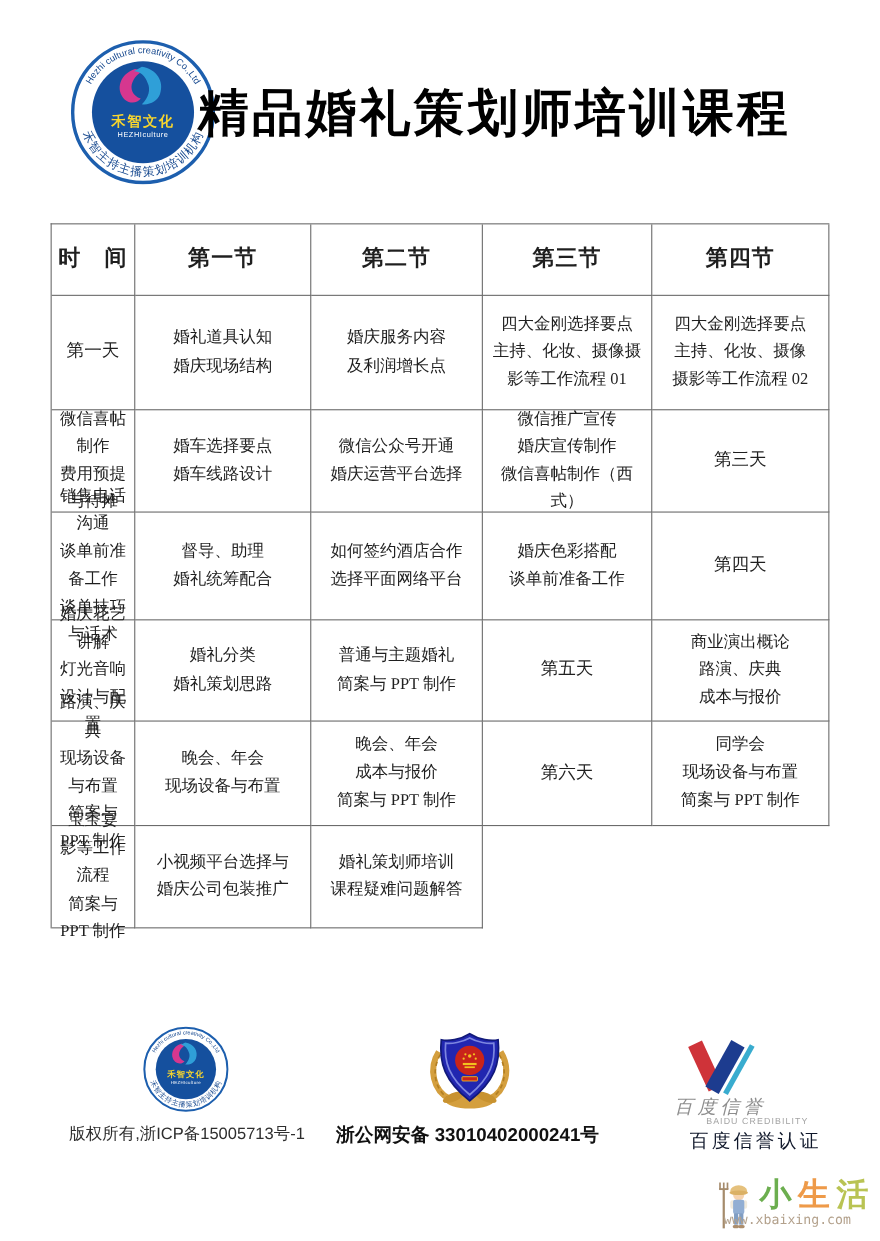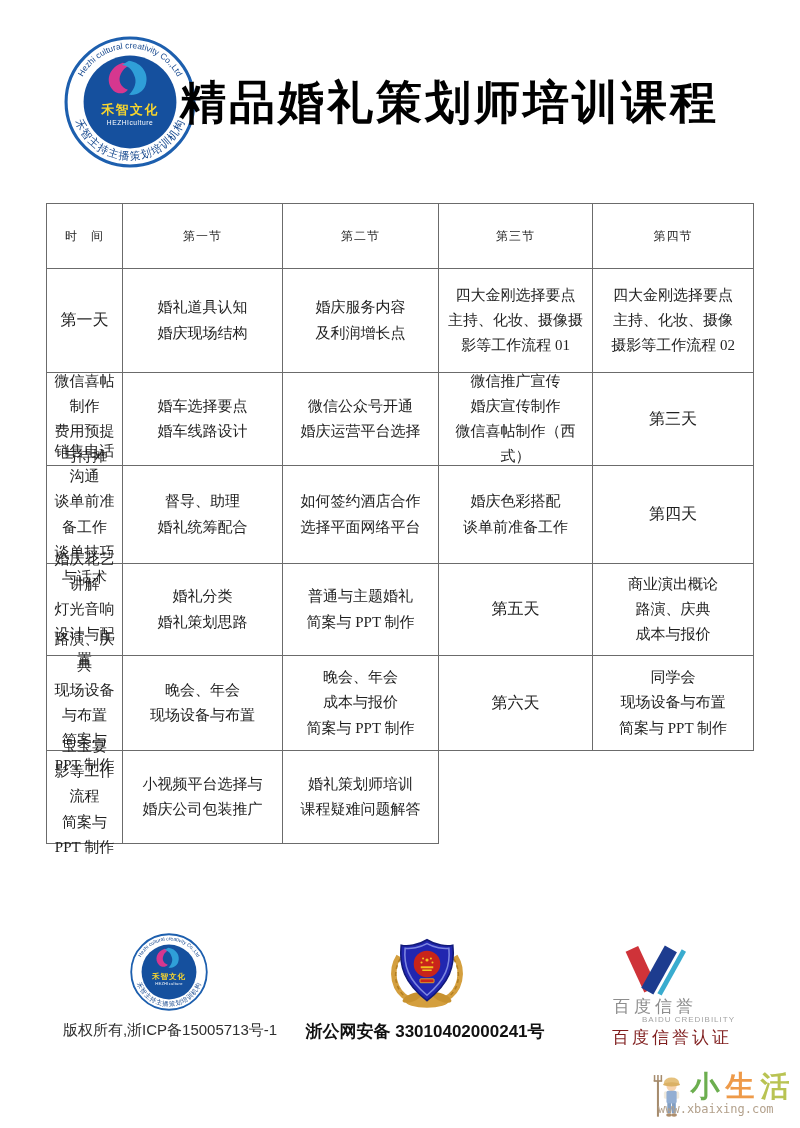--- a/index.html
+++ b/index.html
@@ -21,37 +21,37 @@
 
   
   .course-table{position:absolute;left:46px;top:203px;width:707px;height:640px;
       display:grid;grid-template-columns:76px 160px 156px 154px 161px;
       grid-template-rows:65px 104px 93px 98px 92px 95px 93px;
       border-top:1px solid var(--table_border);border-left:1px solid var(--table_border);
       font-family:"Liberation Serif","DejaVu Serif",serif;color:var(--ink);}
   .cell{border-right:1px solid var(--table_border);border-bottom:1px solid var(--table_border);
       display:flex;align-items:center;justify-content:center;box-sizing:border-box;padding:2px 3px;}
   .cell .txt{white-space:pre-line;text-align:center;font-size:15px;line-height:1.68;}
-  .cell.head .txt{font-size:12px;letter-spacing:1px;}
+  .cell.head .txt{font-size:20px;letter-spacing:1px;font-weight:bold;}
   .cell.day .txt{font-size:16px;}
 
   
   .footer-hezhi-logo{position:absolute;left:130px;top:933px;width:78px;height:78px;}
   .copyright{position:absolute;left:40px;top:1021px;width:260px;text-align:center;
       font-size:15px;color:#2e2e2e;}
   .police-badge{position:absolute;left:384px;top:931px;width:86px;height:80px;}
   .police-caption{position:absolute;left:300px;top:1020px;width:250px;text-align:center;
       font-size:17px;font-weight:bold;color:#111;}
   .baidu-v{position:absolute;left:612px;top:944px;width:82px;height:52px;}
   .baidu-cn{position:absolute;left:575px;top:995px;width:160px;text-align:center;
-      font-size:17px;letter-spacing:4px;color:#8d8d8d;}
+      font-size:17px;letter-spacing:4px;color:#8d8d8d;font-style:italic;}
   .baidu-en{position:absolute;left:575px;top:1015px;width:160px;text-align:right;
       font-size:8px;letter-spacing:1px;color:#a3a3a3;}
-  .baidu-caption{position:absolute;left:587px;top:1026px;width:170px;text-align:center;
-      font-size:17px;letter-spacing:3px;color:#7f1d1d;}
+  .baidu-caption{position:absolute;left:602px;top:1026px;width:170px;text-align:center;
+      font-size:17px;letter-spacing:3px;color:#0f172a;}
 
   
   .watermark{position:absolute;left:652px;top:1070px;width:148px;height:56px;}
   .farmer{position:absolute;left:0;top:2px;width:34px;height:52px;opacity:.9;}
   .wm-text{position:absolute;left:34px;top:0;width:114px;text-align:center;
       font-weight:bold;font-size:29px;letter-spacing:6px;line-height:32px;white-space:nowrap;}
   .wm-c1{color:var(--wm_green);} .wm-c2{color:var(--wm_orange);} .wm-c3{color:var(--wm_yellowgreen);}
   .wm-url{position:absolute;left:6px;top:32px;width:142px;
       font-family:"DejaVu Sans Mono",monospace;font-size:12px;color:var(--wm_tan);}
 

